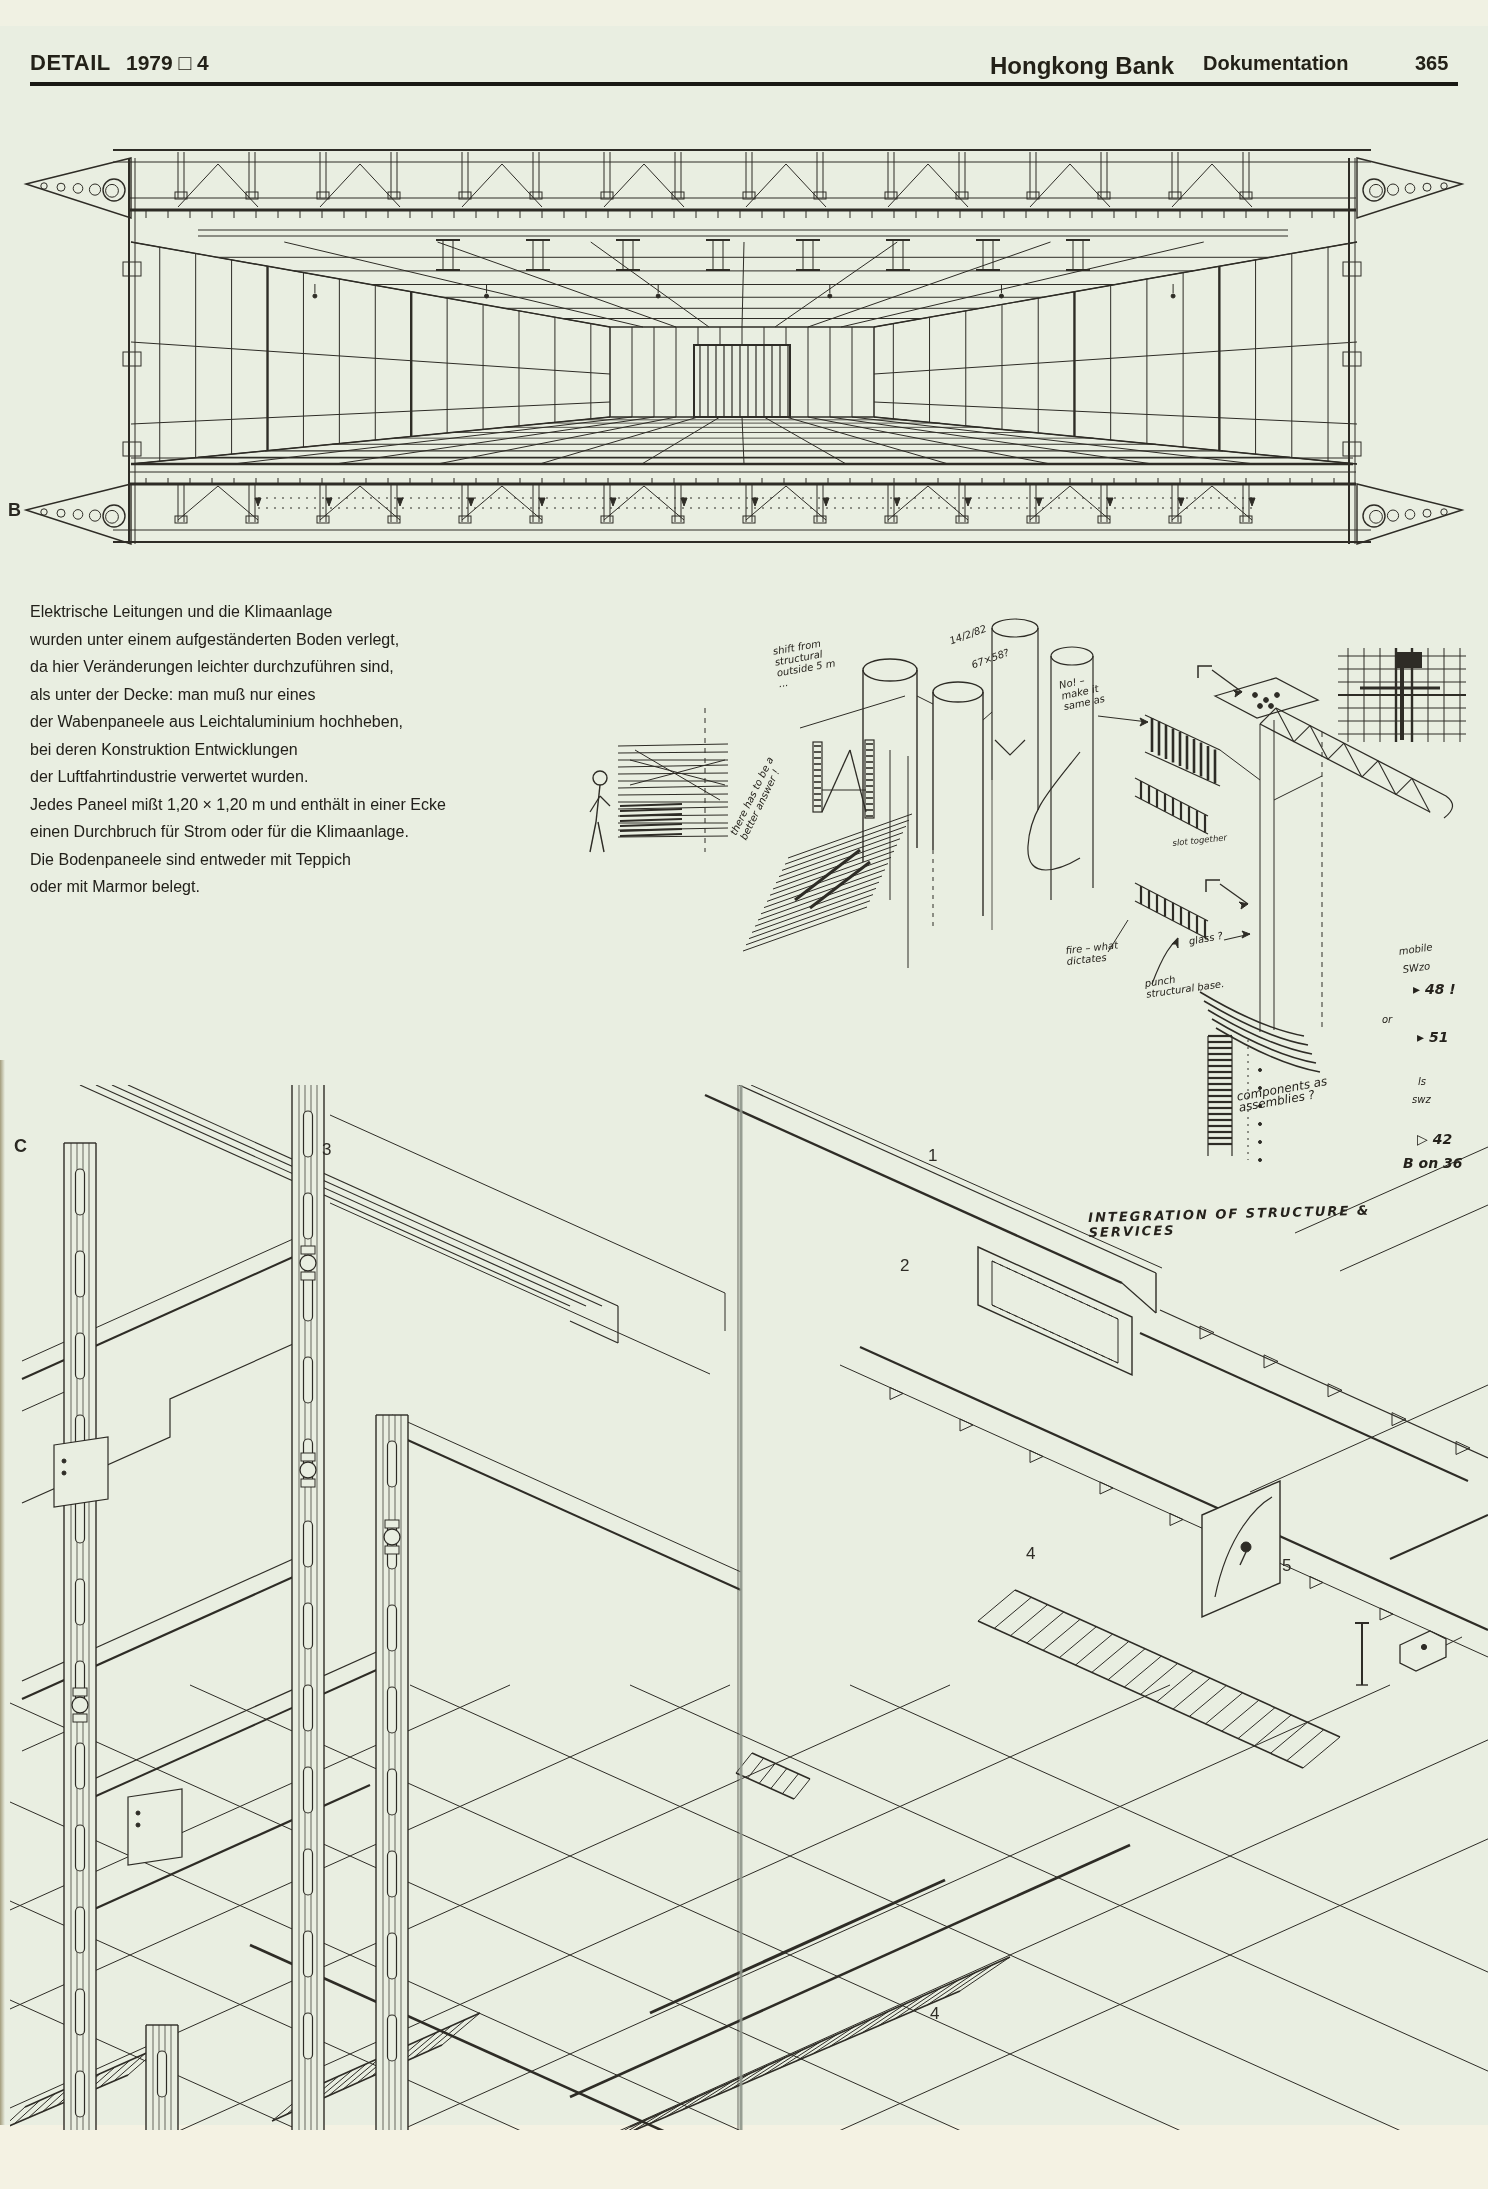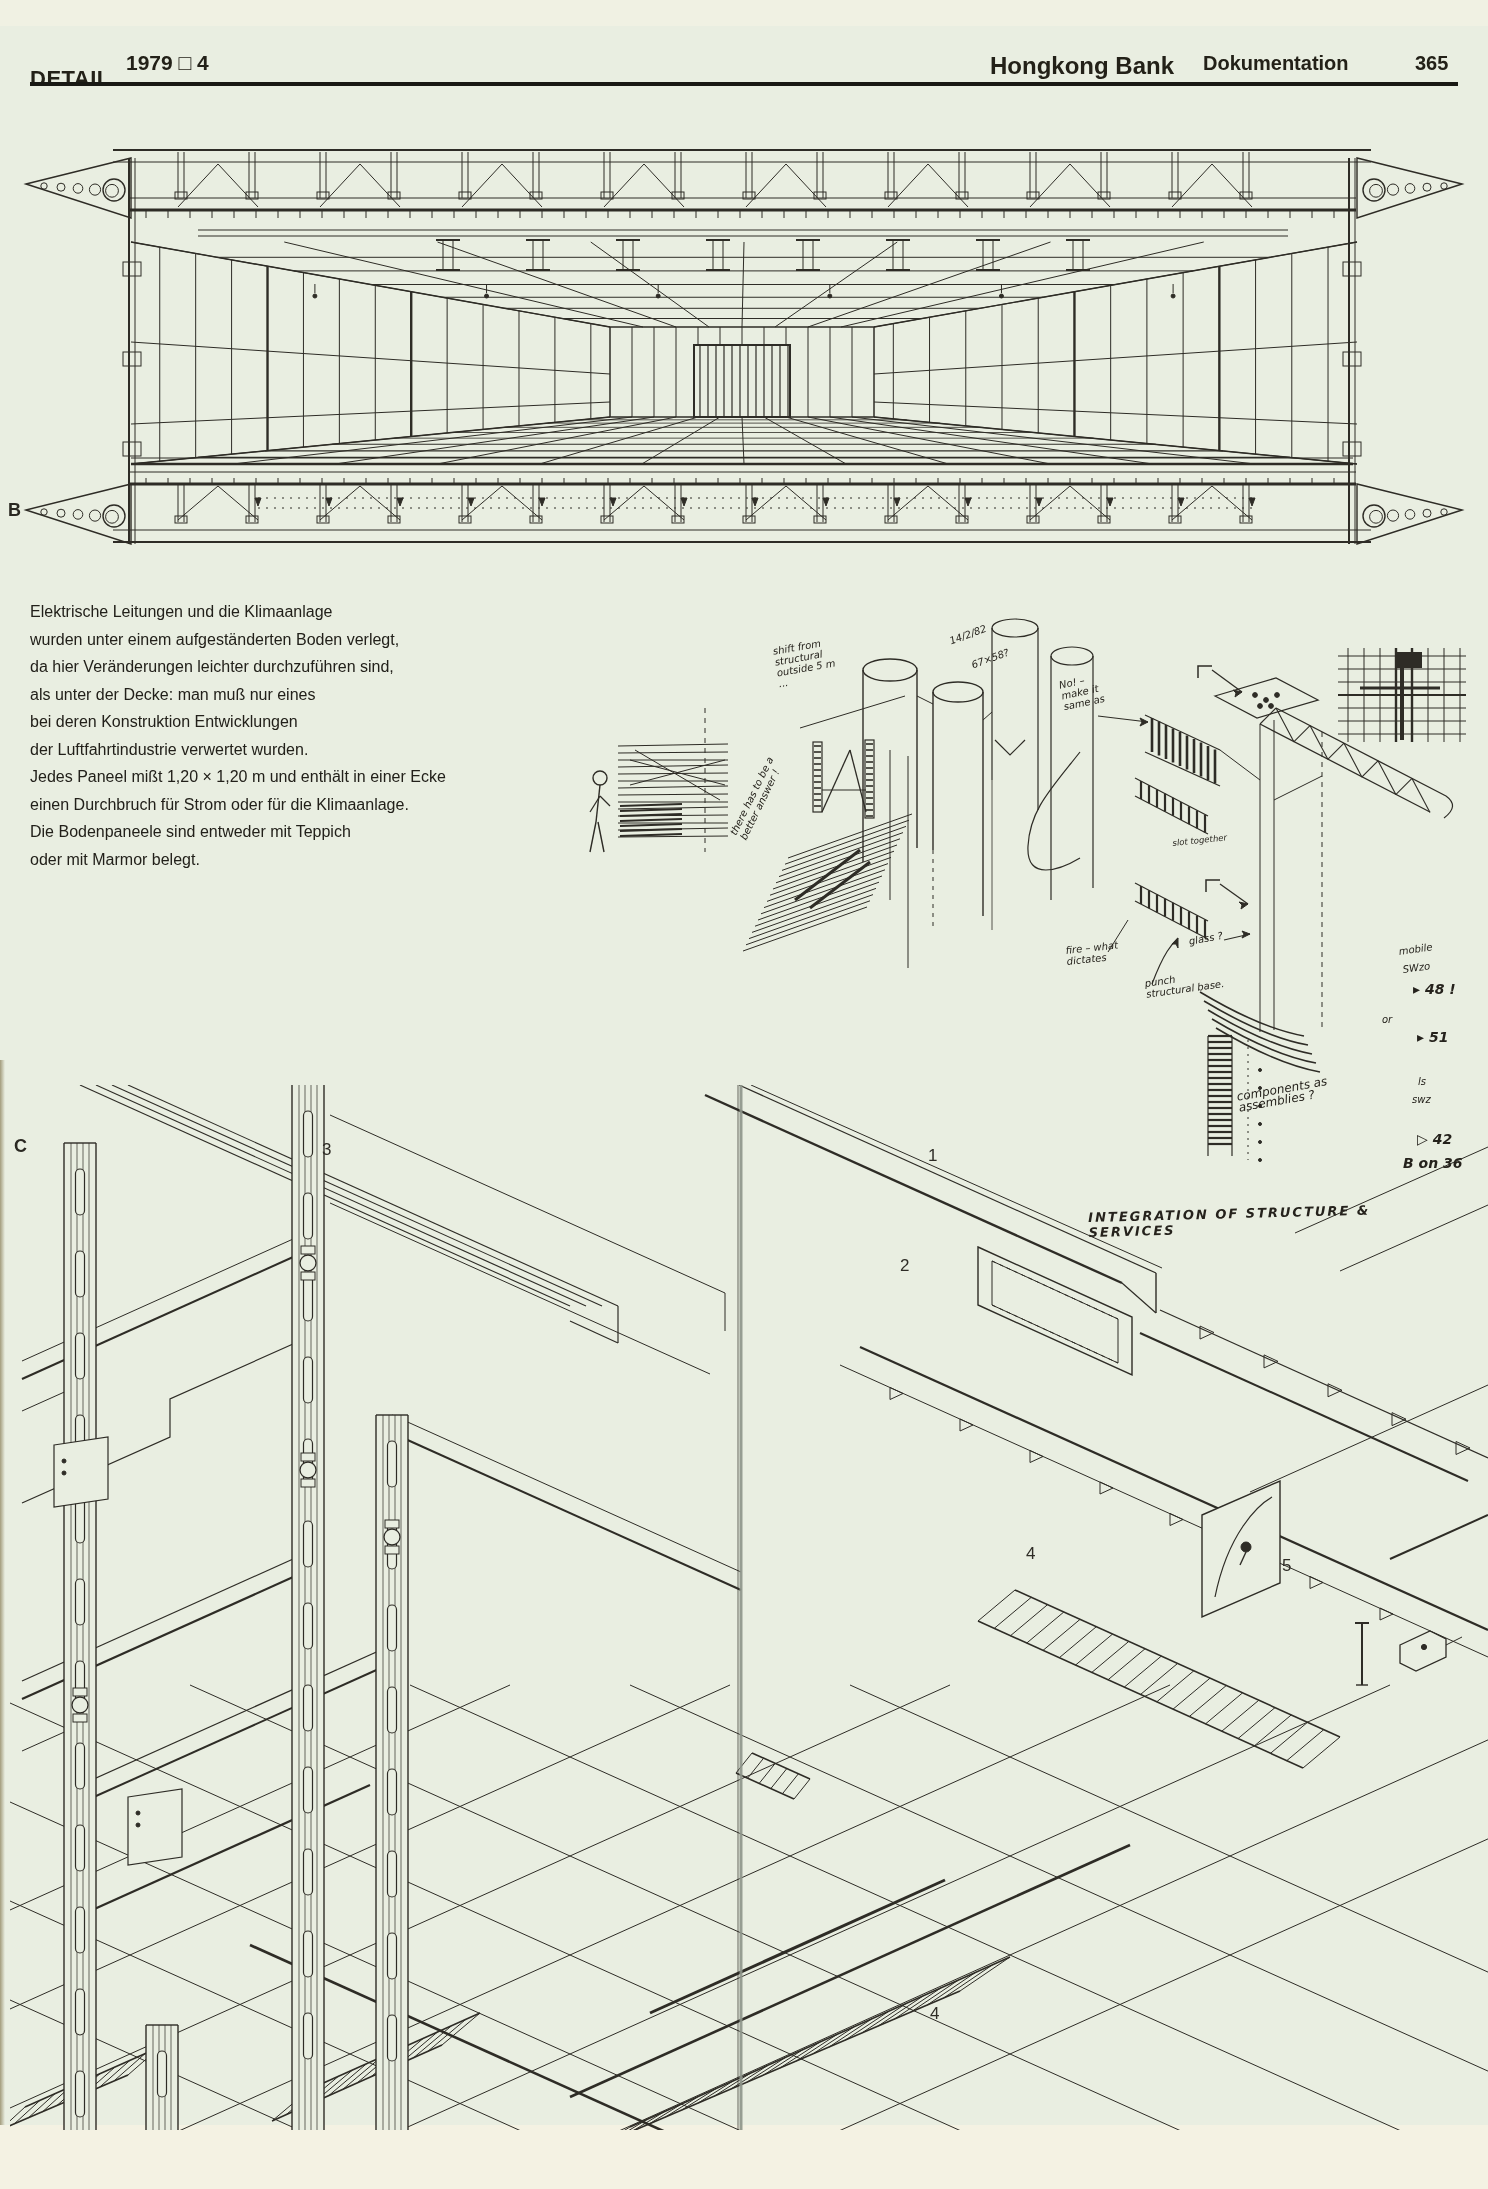--- a/index.html
+++ b/index.html
@@ -9,21 +9,21 @@
     background:#e9eee1;
     font-family:"Liberation Sans", sans-serif;
     color:#232118;
     overflow:hidden;
   }
   .top-strip{position:absolute;left:0;top:0;width:100%;height:26px;background:#f2f1e3;opacity:.75;}
   .bottom-strip{position:absolute;left:0;top:2125px;width:100%;height:64px;background:#f4f2e3;}
   .left-edge{position:absolute;left:0;top:1060px;width:5px;height:1065px;
     background:linear-gradient(90deg,rgba(125,112,70,.65),rgba(125,112,70,0));}
   
-  .hdr-left{position:absolute;left:30px;top:50px;font-weight:bold;font-size:22px;letter-spacing:.5px;margin-top:16px;}
+  .hdr-left{position:absolute;left:30px;top:50px;font-weight:bold;font-size:22px;letter-spacing:.5px;}
   .hdr-issue{position:absolute;left:126px;top:51px;font-weight:bold;font-size:21px;}
   .hdr-project{position:absolute;left:990px;top:52px;font-weight:bold;font-size:24px;}
   .hdr-section{position:absolute;left:1203px;top:52px;font-weight:bold;font-size:20px;}
   .hdr-page{position:absolute;left:1415px;top:52px;font-weight:bold;font-size:20px;}
   .hdr-rule{position:absolute;left:30px;top:82px;width:1428px;height:4px;background:#191914;}
   
   .fig-label{position:absolute;font-weight:bold;font-size:18px;color:#2a2822;}
   .callout{position:absolute;font-size:17px;color:#2e2c26;}
   
   .body-text{position:absolute;left:30px;top:598px;width:580px;font-size:16px;line-height:27.5px;color:#22201a;}
@@ -493,20 +493,21 @@
       <line x1="95" y1="418" x2="1353" y2="418" stroke="#2e2c26" stroke-width="1"></line>
       <line x1="95" y1="430" x2="1353" y2="430" stroke="#2e2c26" stroke-width="2"></line>
     </svg>
   <div class="fig-label" style="left:8px;top:500px">B</div>
 
   <div class="body-text">
     <div>Elektrische Leitungen und die Klimaanlage</div>
     <div>wurden unter einem aufgeständerten Boden verlegt,</div>
     <div>da hier Veränderungen leichter durchzuführen sind,</div>
     <div>als unter der Decke: man muß nur eines</div>
+    <div>der Wabenpaneele aus Leichtaluminium hochheben,</div>
     <div>bei deren Konstruktion Entwicklungen</div>
     <div>der Luftfahrtindustrie verwertet wurden.</div>
     <div>Jedes Paneel mißt 1,20 × 1,20 m und enthält in einer Ecke</div>
     <div>einen Durchbruch für Strom oder für die Klimaanlage.</div>
     <div>Die Bodenpaneele sind entweder mit Teppich</div>
     <div>oder mit Marmor belegt.</div>
   </div>
 
   <div style="position:absolute;left:560px;top:600px;width:928px;height:700px">
     <svg id="figSK" class="draw" style="left:0;top:0" width="928" height="700" viewBox="0 0 928 700">

